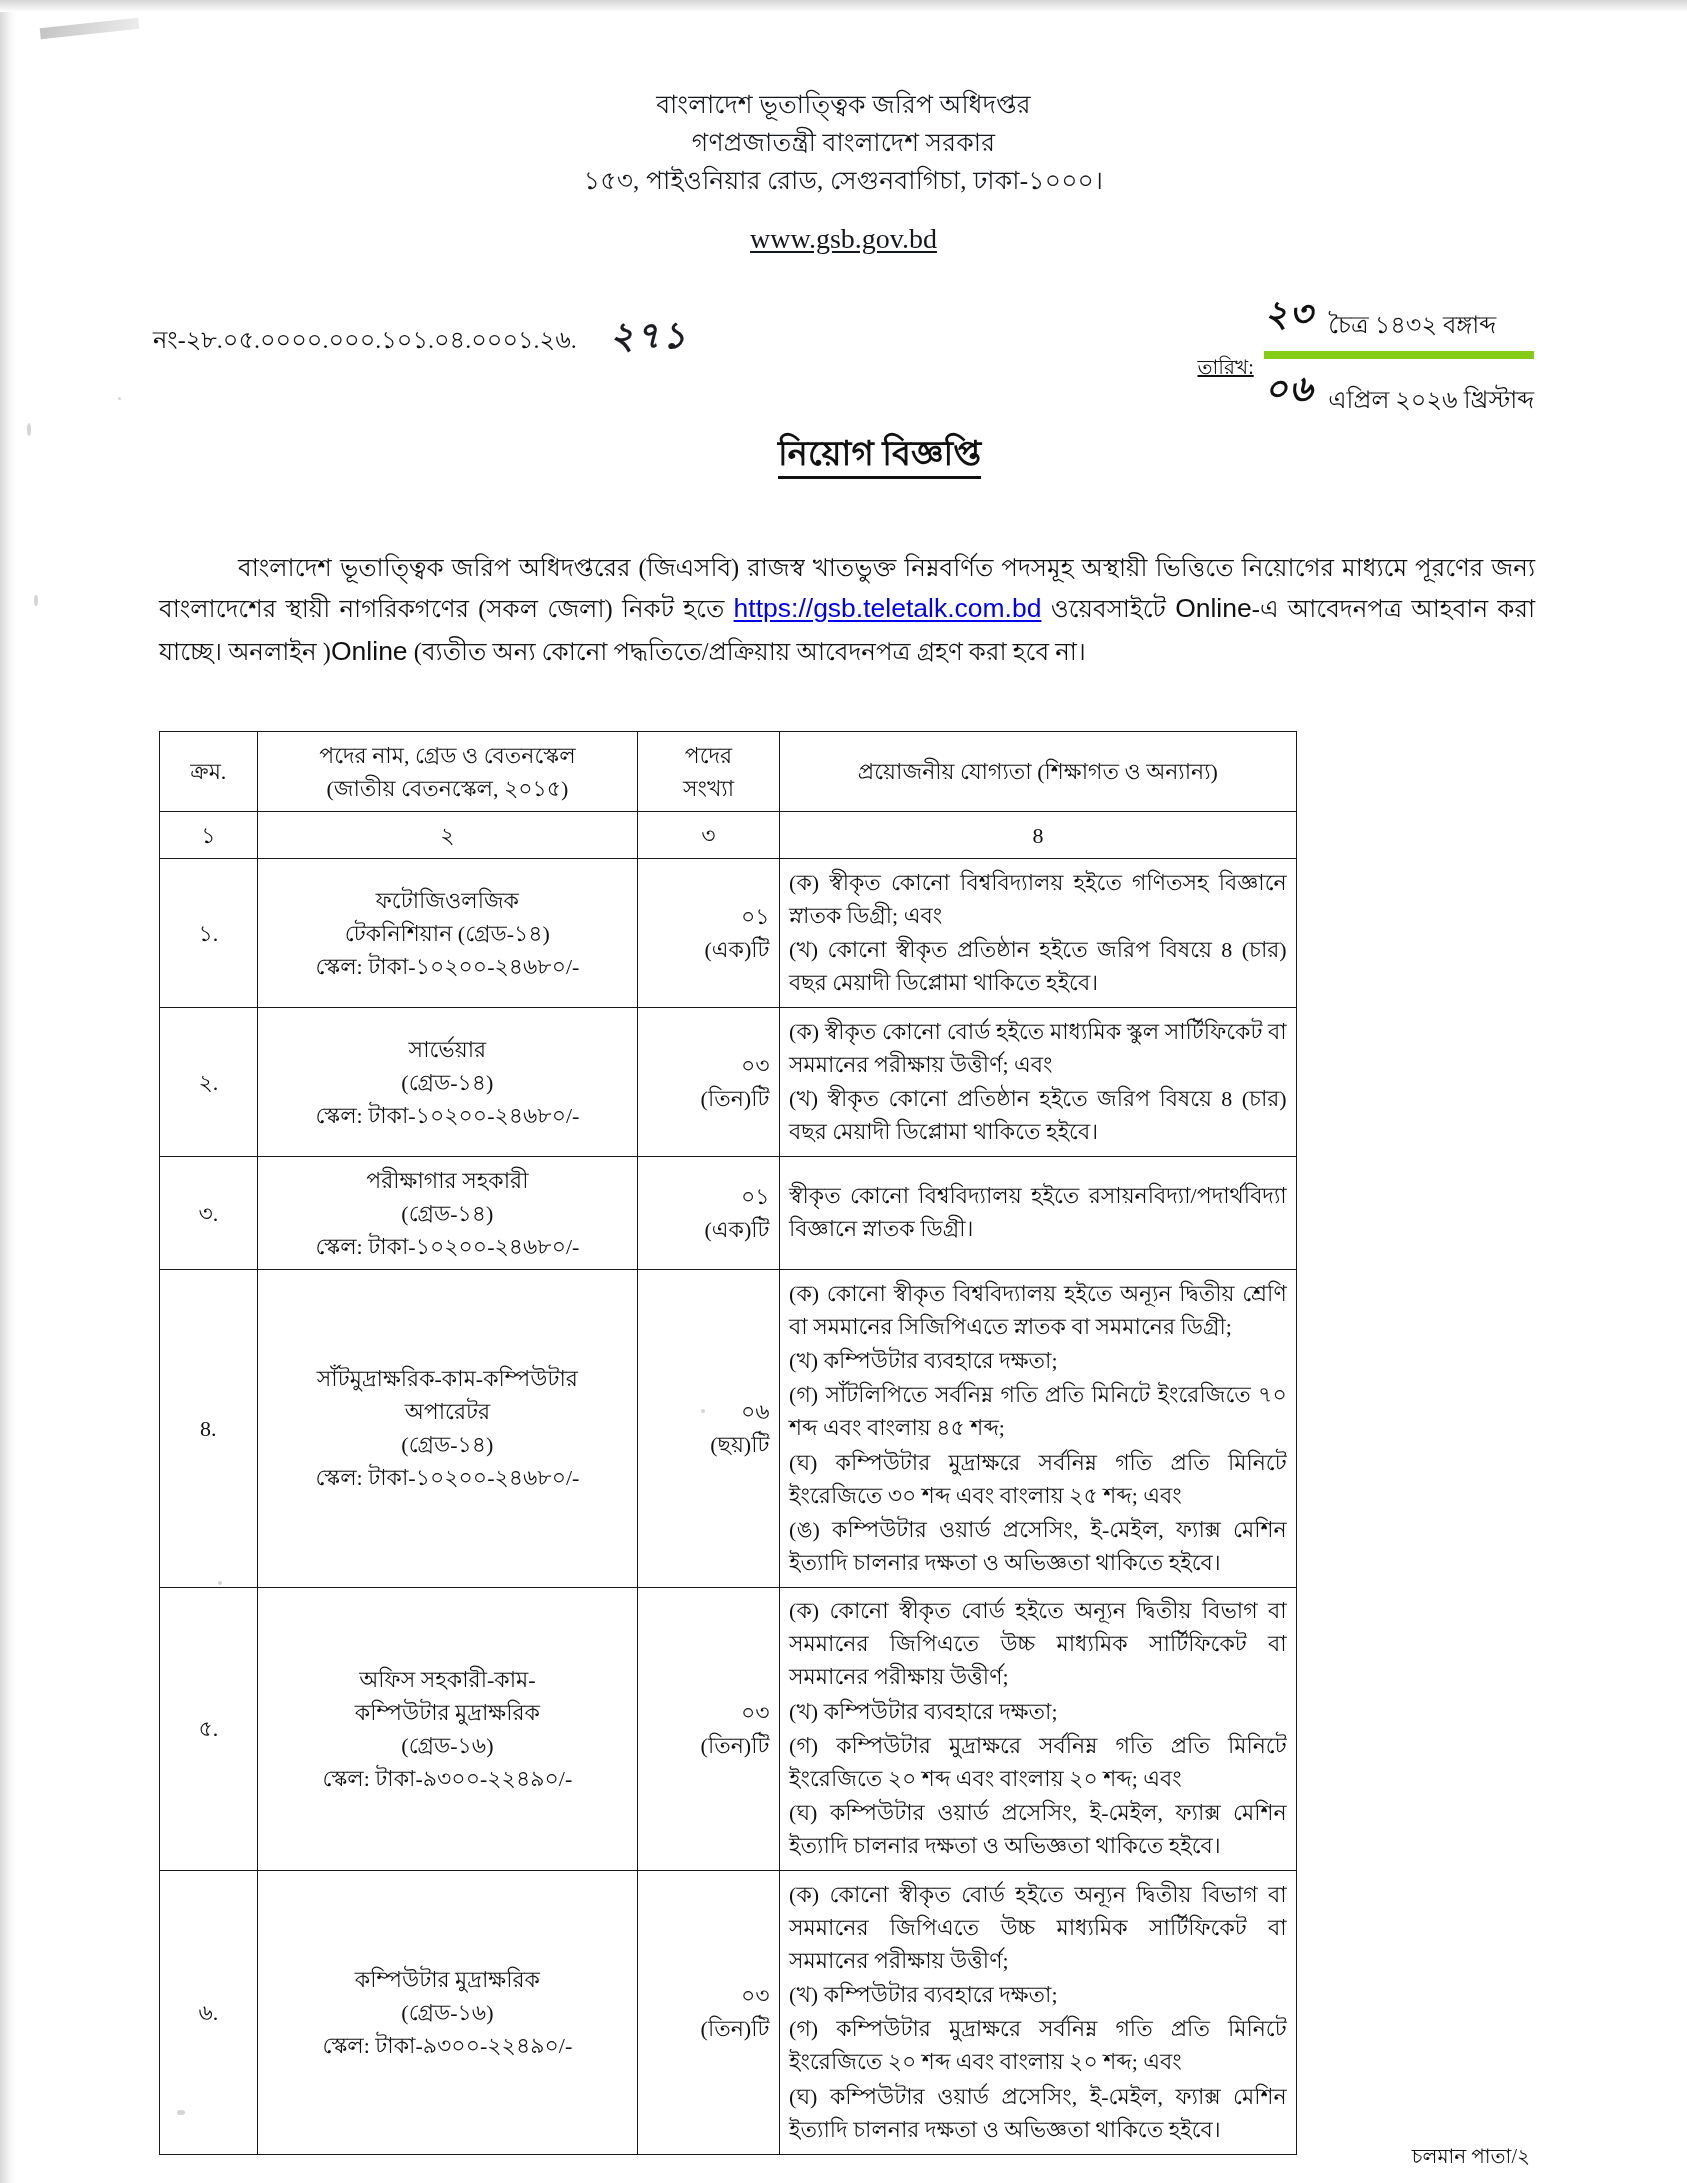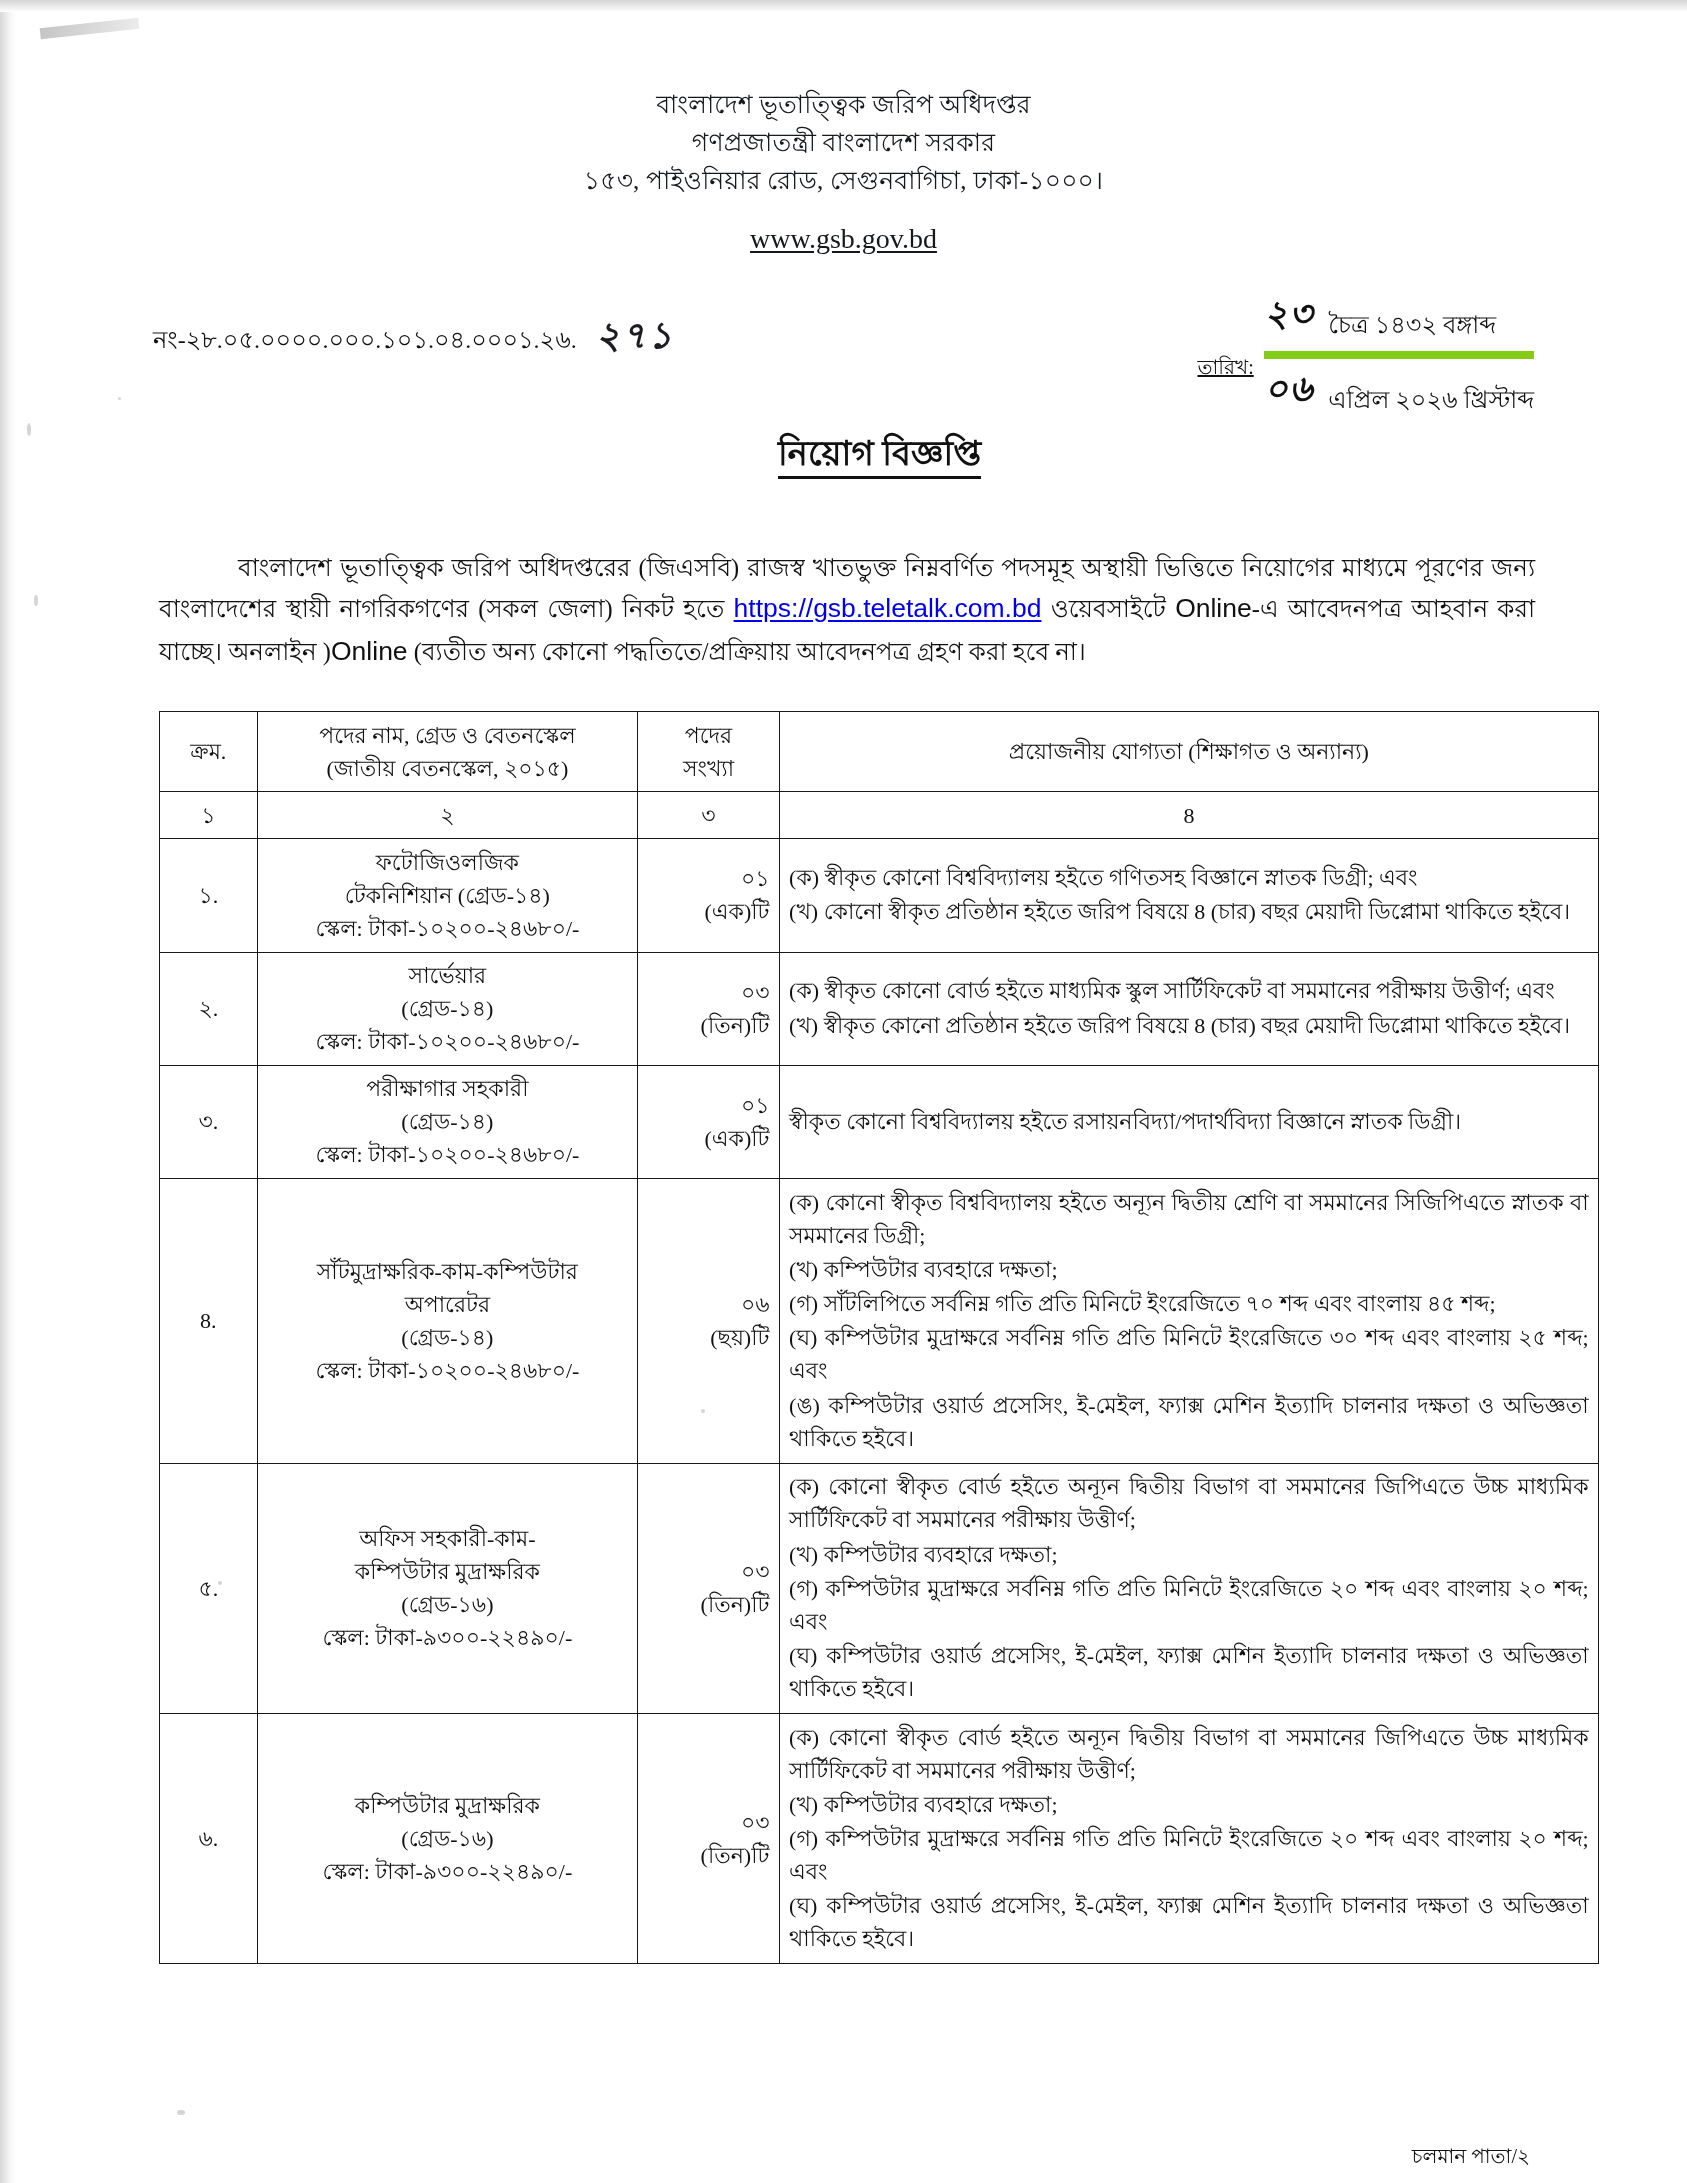--- a/index.html
+++ b/index.html
@@ -81,21 +81,21 @@
     left: 153px;
     top: 14.6px;
     font-size: 24px;
     white-space: nowrap;
   }
   .memo-no .handwriting {
     font-family: "DejaVu Serif", serif;
     font-size: 37px;
     font-style: italic;
     font-weight: 700;
-    margin-left: 19px;
+    margin-left: 33px;
     color: #1b1d22;
     letter-spacing: 2px;
   }
   .date-block {
     position: absolute;
     right: 153px;
     top: -8px;
     display: flex;
     align-items: center;
     gap: 10.6px;
@@ -150,22 +150,22 @@
     text-align: justify;
     text-indent: 79px;
   }
   .intro .u { text-decoration: underline; text-underline-offset: 2.6px; }
   .intro .lat { font-family: Liberation Sans, sans-serif; font-size: 26.5px; }
 
   
   table.jobs {
     position: absolute;
     left: 159px;
-    top: 711px;
-    width: 1440px;
+    top: 731px;
+    width: 1138px;
     border-collapse: collapse;
     table-layout: fixed;
   }
   table.jobs th, table.jobs td {
     border: 1.3px solid #16181c;
     vertical-align: middle;
     padding: 6.6px 9.3px;
     font-size: 22px;
     line-height: 1.5;
   }

